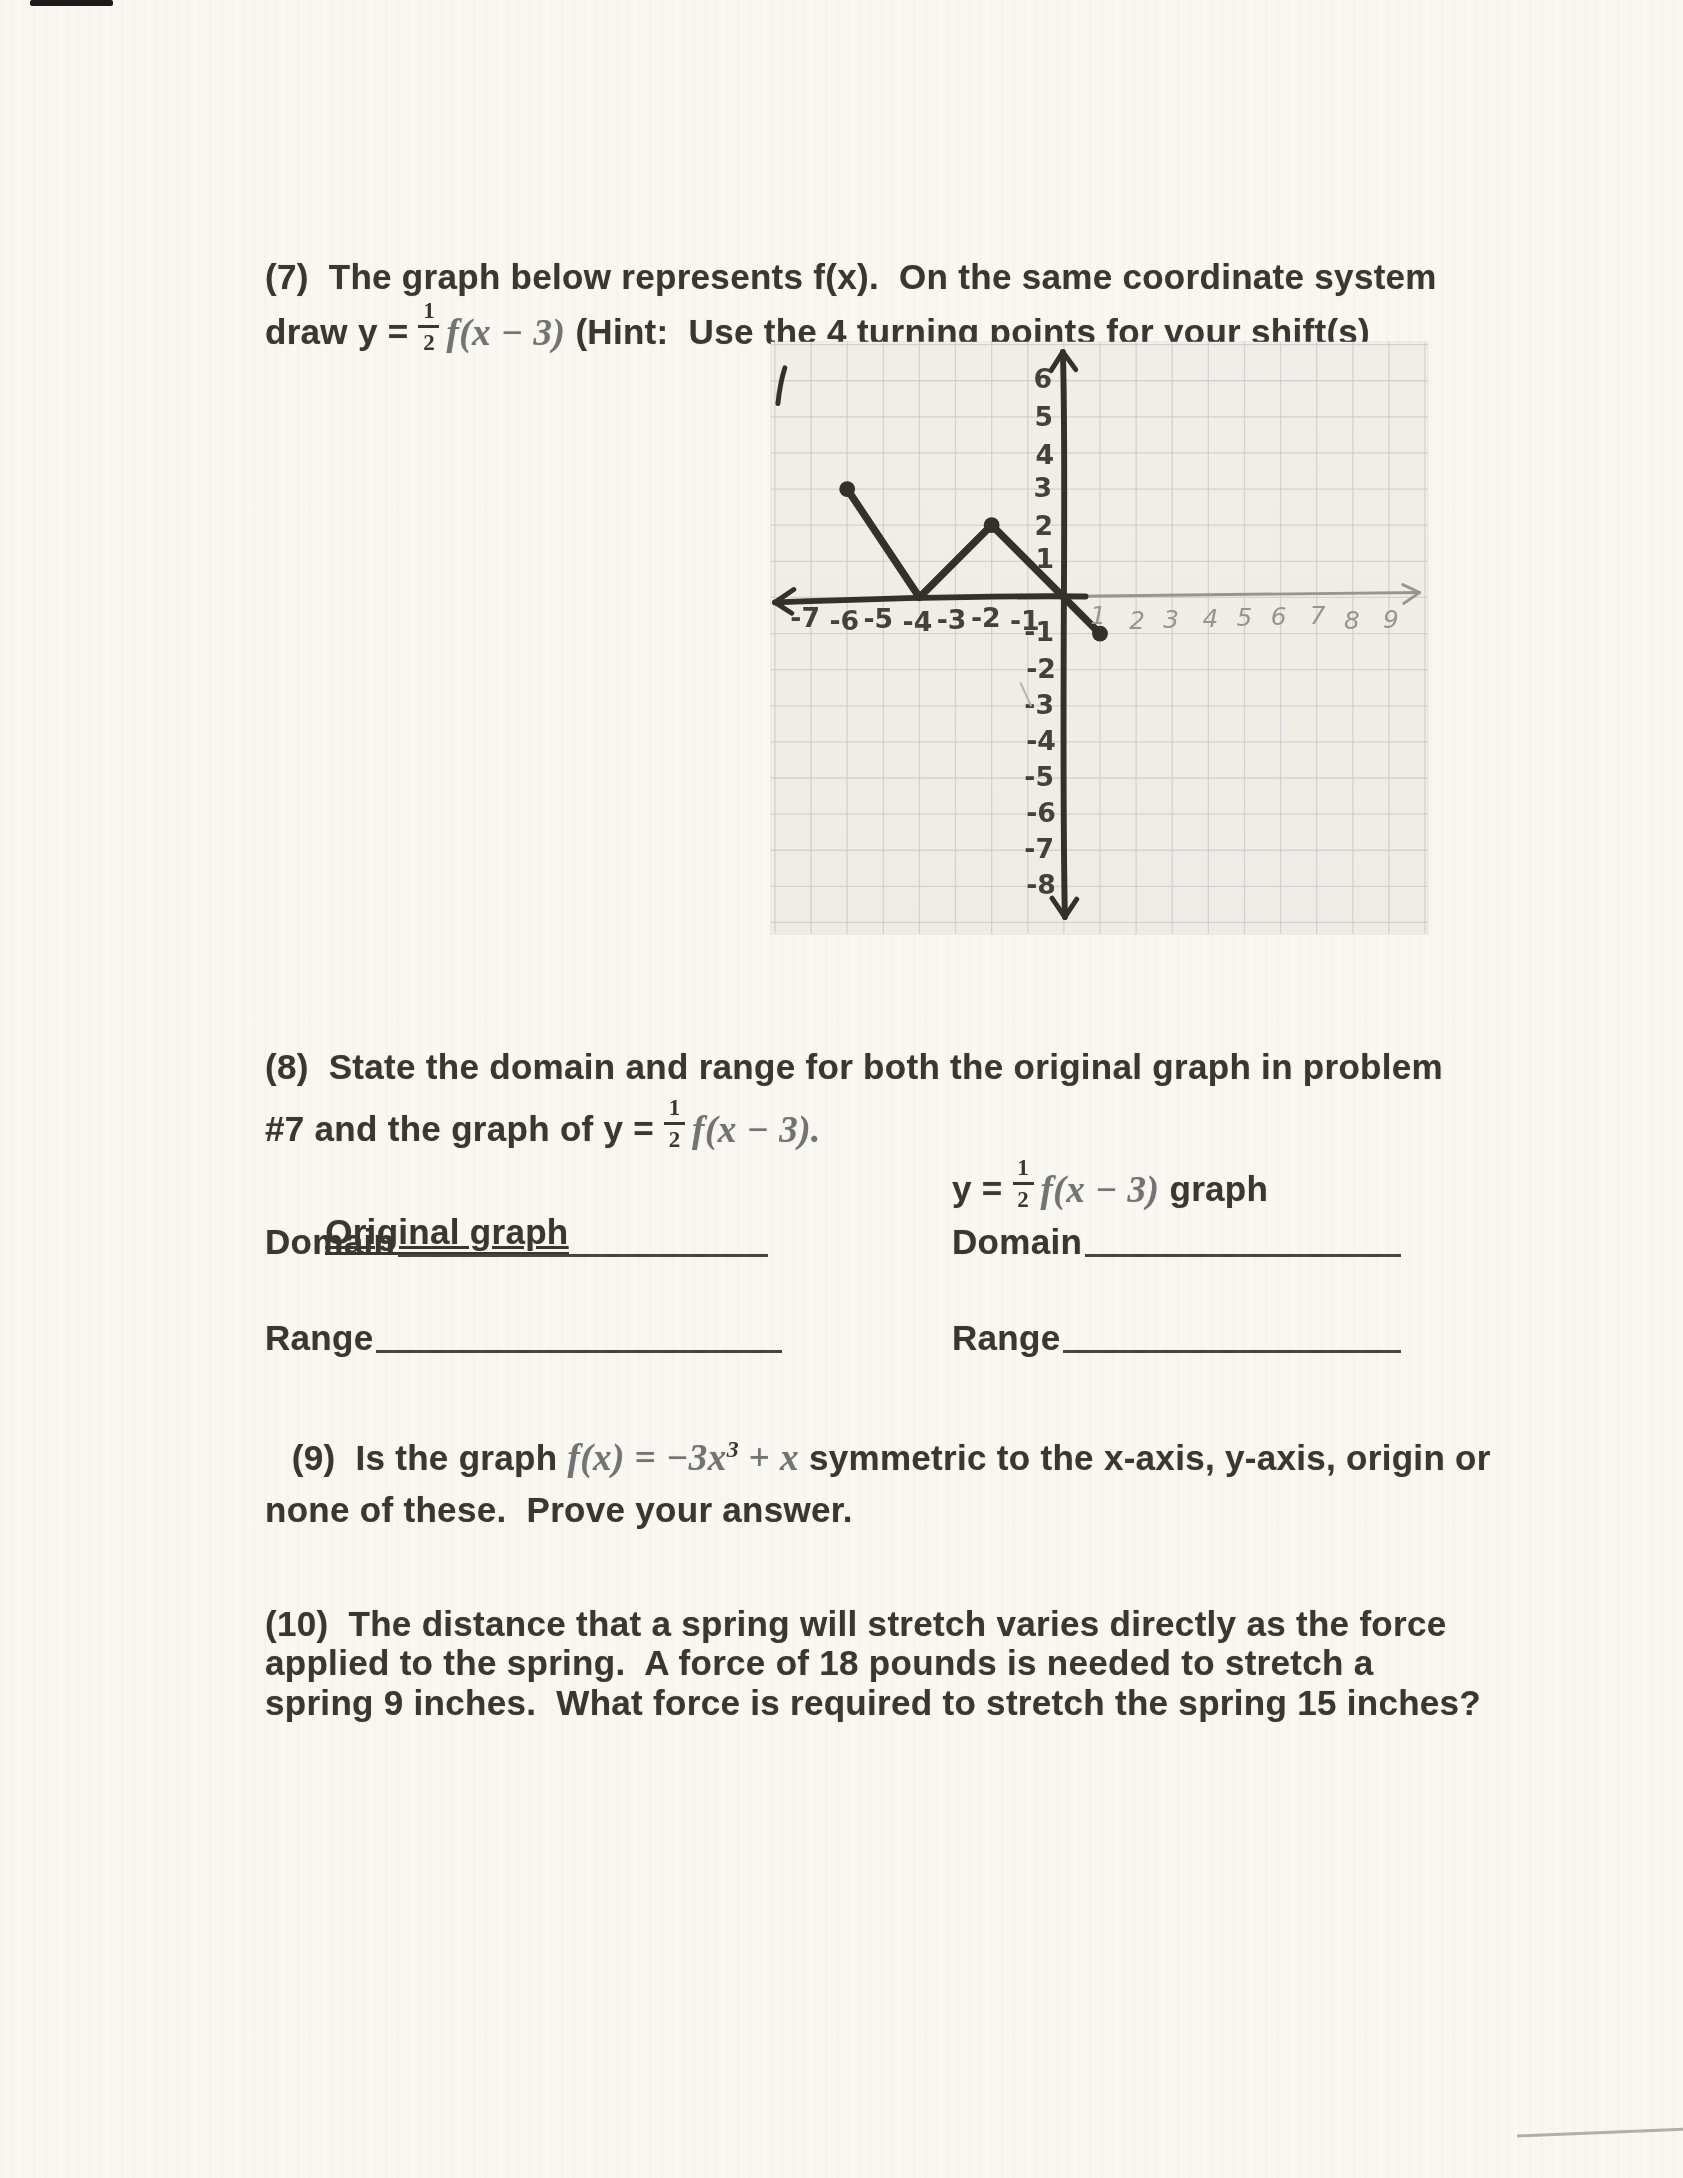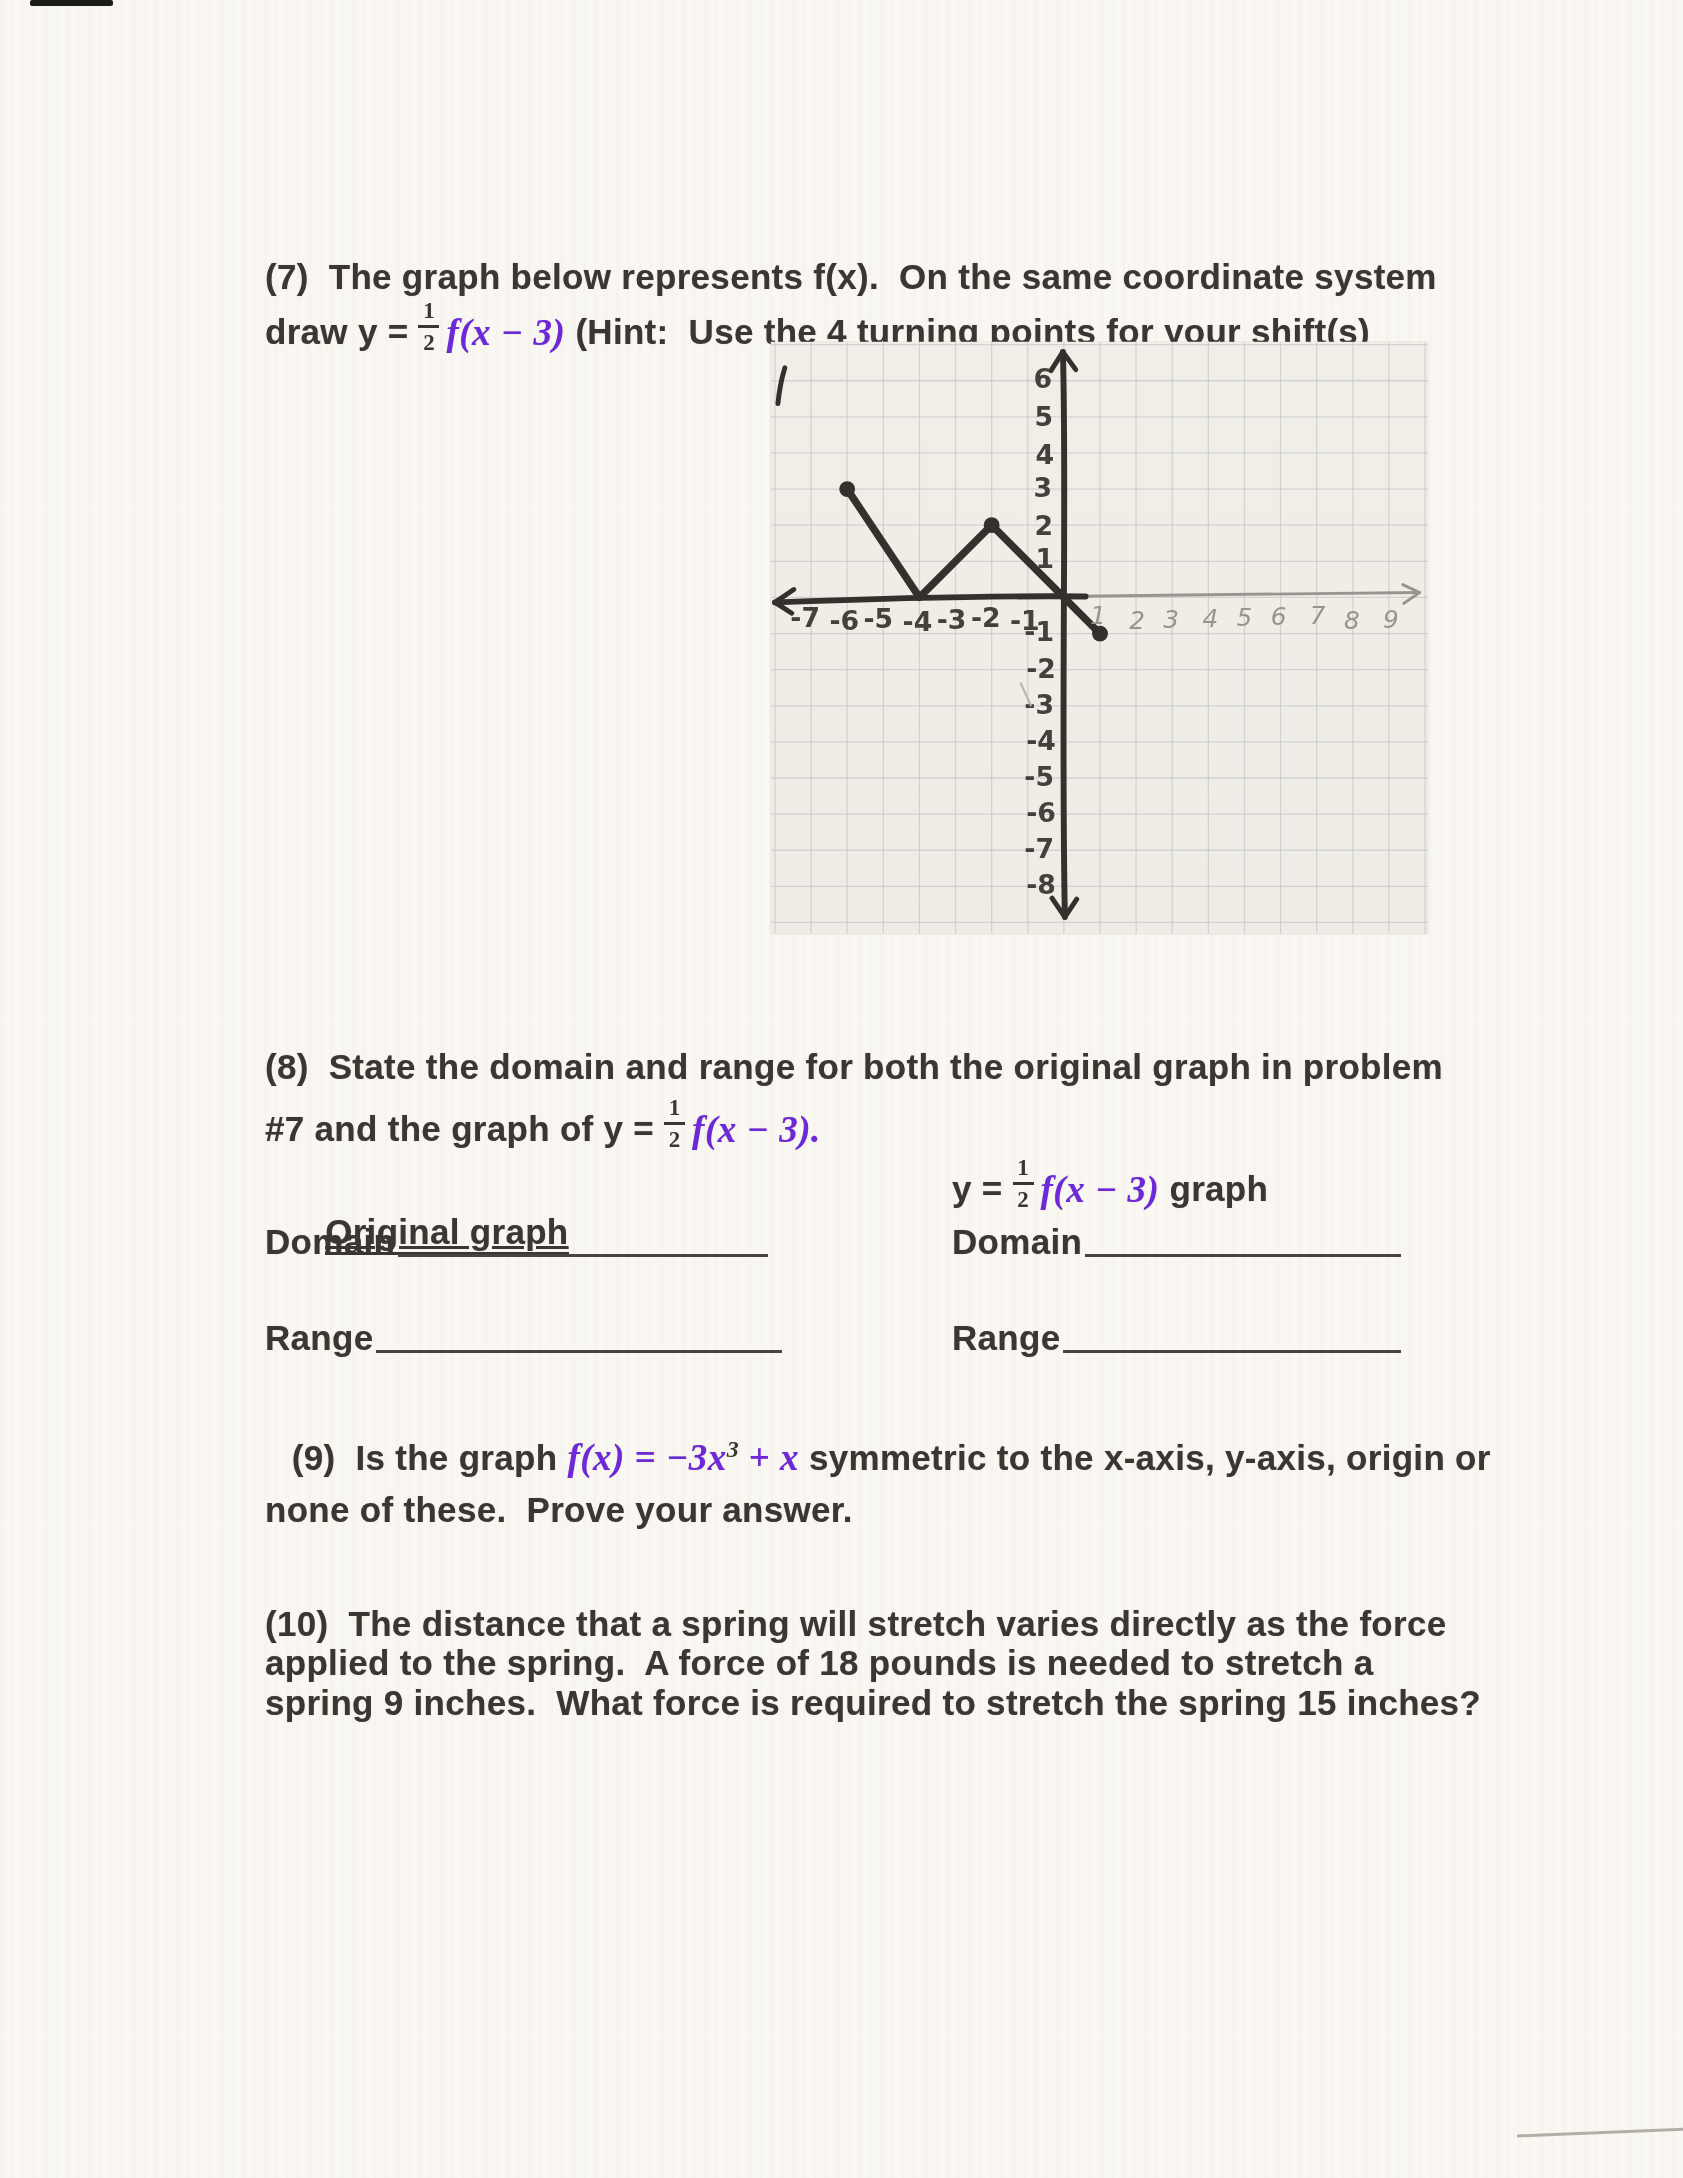--- a/index.html
+++ b/index.html
@@ -16,21 +16,21 @@
   }
   .abs{position:absolute;}
   .t{
     font:700 35px/1.25 "Liberation Sans",sans-serif;
     color:#3a3733;letter-spacing:0.3px;white-space:pre-wrap;
     text-shadow:0 0 1px rgba(58,55,51,.35);
   }
   .mathrow{display:flex;align-items:flex-end;}
   .math{
     font-family:"Liberation Serif",serif;font-style:italic;font-weight:700;
-    font-size:37px;color:#6d28d9;letter-spacing:0.5px;white-space:pre-wrap;
+    font-size:37px;color:#737373;letter-spacing:0.5px;white-space:pre-wrap;
     text-shadow:0 0 1px rgba(58,55,51,.3);
   }
   .math-sup{
     font-family:"Liberation Serif",serif;font-style:italic;font-weight:700;
     font-size:24px;color:#3a3733;position:relative;top:-13px;
   }
   .frac{display:inline-flex;flex-direction:column;align-items:center;margin:0 7px 0 10px;}
   .frac .fn,.frac .fd{font:700 23px/1 "Liberation Serif",serif;color:#3a3733;}
   .frac .fb{width:21px;height:0;border-top:3px solid #3a3733;margin:3px 0;}
   .hdr-underline{border-bottom:3.5px solid #3a3733;padding-bottom:1px;text-decoration:underline;}

